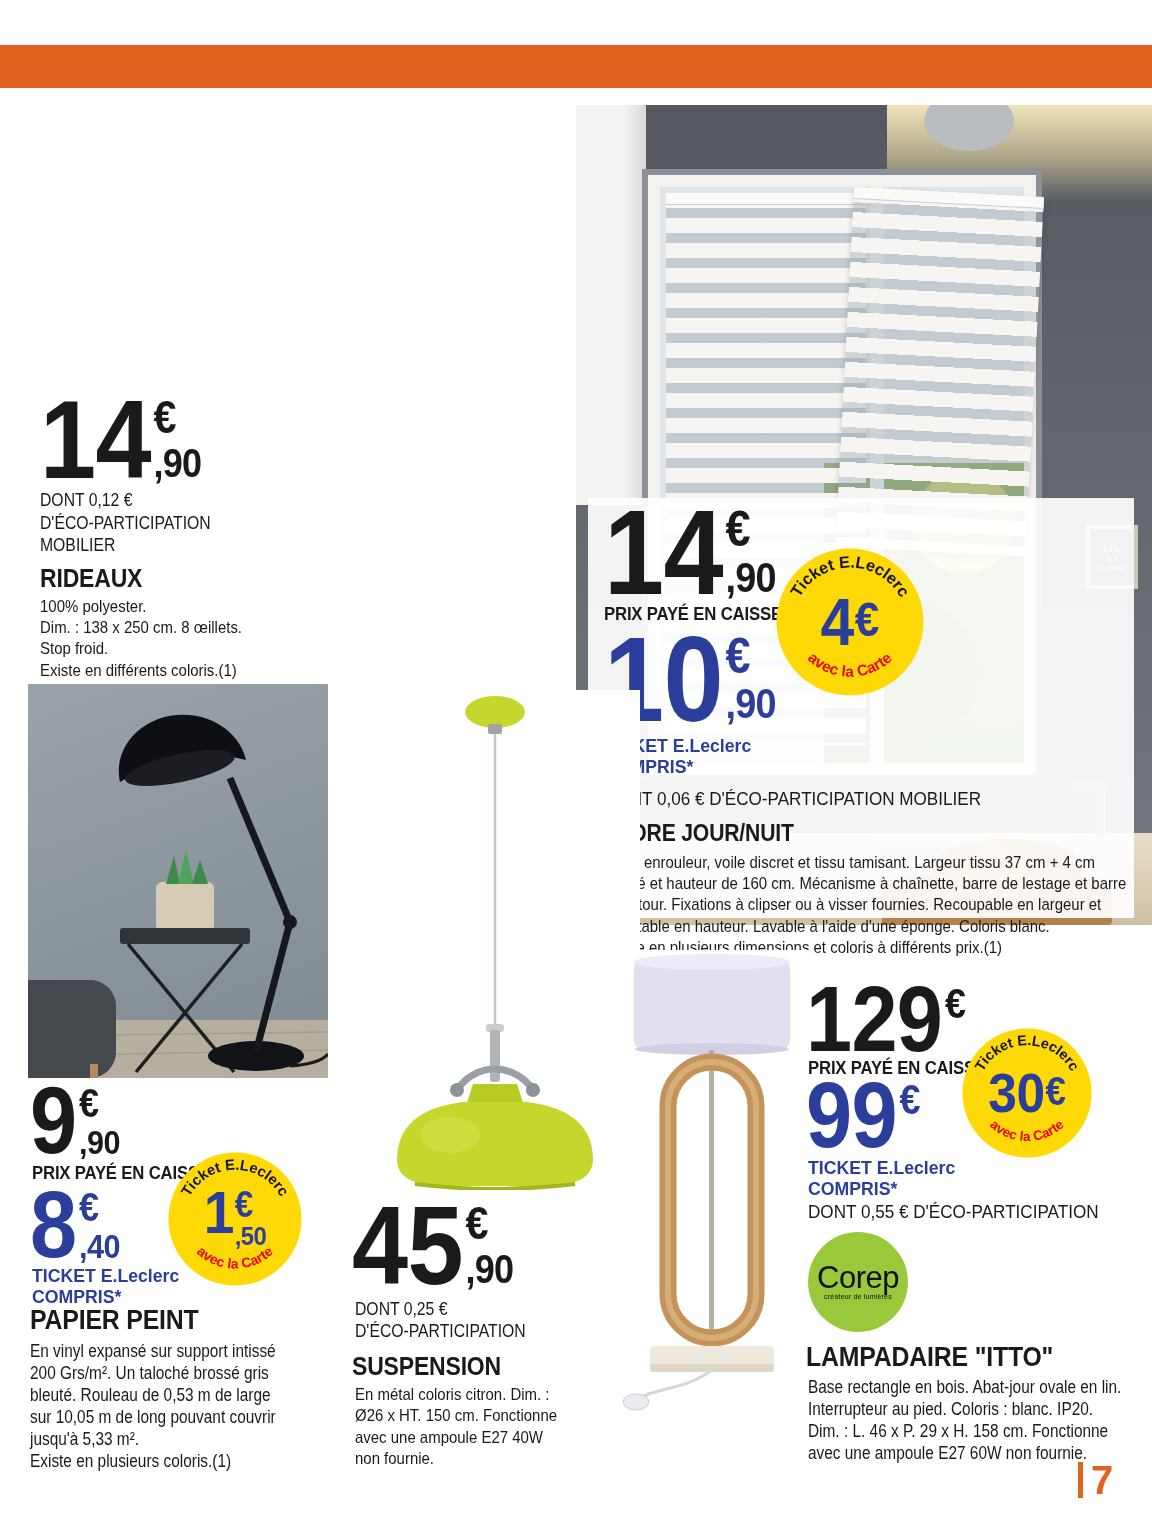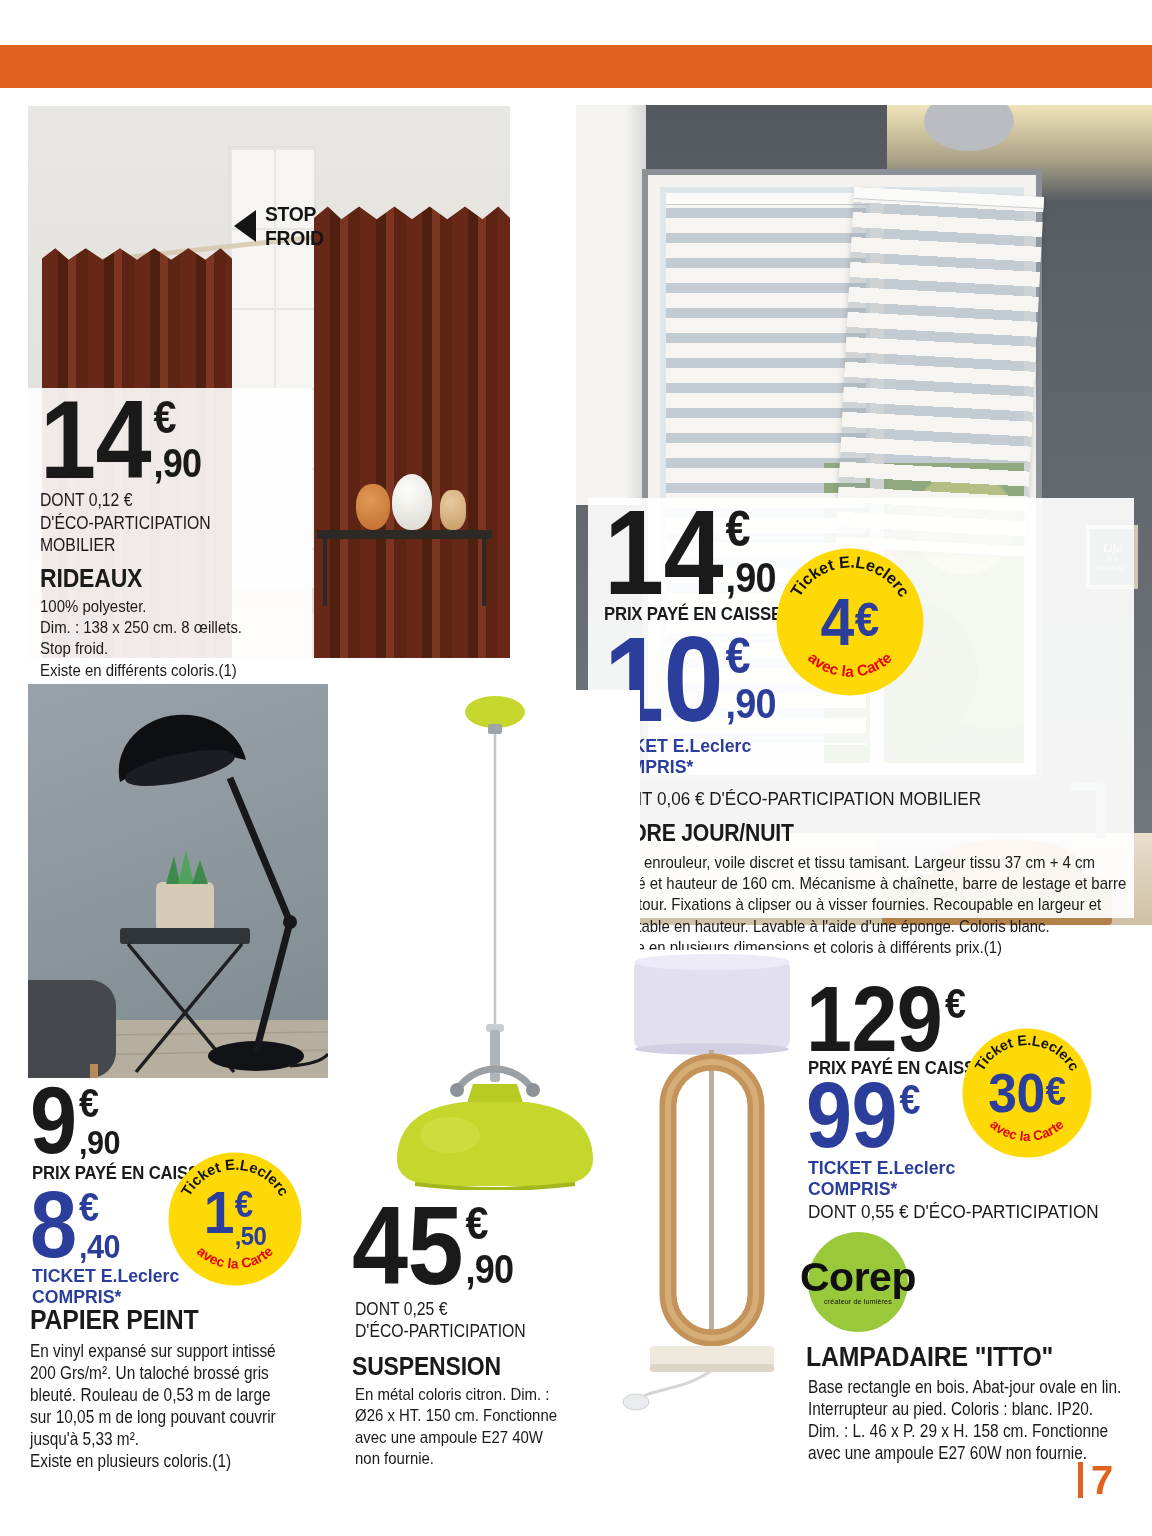--- a/index.html
+++ b/index.html
@@ -109,58 +109,35 @@
   .bprice { display:inline-flex; align-items:flex-start; font-weight:700; color:#2B3E9C; line-height:0.8; letter-spacing:-0.04em; transform:scaleX(0.92); }
   .bprice .pr { display:flex; flex-direction:column; align-items:flex-start; margin-left:1px; }
   .bsz-4  .pi{font-size:66px;} .bsz-4  .pe{font-size:48px; line-height:1;}
   .bsz-150 .pi{font-size:60px;} .bsz-150 .pe{font-size:36px; line-height:0.9;} .bsz-150 .pc{font-size:26px; line-height:1; margin-top:2px;}
   .bsz-30 .pi{font-size:56px;} .bsz-30 .pe{font-size:40px; line-height:1;}
 
   .abs { position:absolute; }
 
   
   .corep { position:absolute; left:808px; top:1232px; width:100px; height:100px; border-radius:50%; background:#9AC83B; display:flex; flex-direction:column; align-items:center; justify-content:center; }
-  .corep-name { font-size:41px; color:#101010; letter-spacing:-0.5px; line-height:0.9; font-weight:700; }
+  .corep-name { font-size:31px; color:#101010; letter-spacing:-0.5px; line-height:0.9; font-weight:400; }
   .corep-tag { font-size:7px; color:#101010; margin-top:2px; letter-spacing:0.2px; }
 
   
   .page-num { position:absolute; left:1078px; top:1460px; display:flex; align-items:center; gap:8px; }
   .pn-bar { width:5px; height:36px; background:#E2611E; }
   .pn-txt { font-size:40px; font-weight:700; color:#E2611E; line-height:1; }
 </style>
 </head>
 <body>
 
 <div class="page">
 
   <div class="top-bar"></div>
 
-  <div class="photo photo-curtains">
-    <div class="pc-door"></div>
-    <div class="pc-floor"></div>
-    <div class="pc-rug"></div>
-    <div class="pc-rod"></div>
-    <div class="curtain curtain-left"></div>
-    <div class="curtain curtain-right"></div>
-    <div class="pc-vase1"></div>
-    <div class="pc-vase2"></div>
-    <div class="pc-vase3"></div>
-    <div class="pc-table">
-      <div class="pc-table-top"></div>
-      <div class="pc-table-leg1"></div>
-      <div class="pc-table-leg2"></div>
-    </div>
-    <div class="stop-froid">
-      <div class="sf-arrow"></div>
-      <div class="sf-text">
-        <div>STOP</div>
-        <div>FROID</div>
-      </div>
-    </div>
-  </div>
 
   <div class="overlay-rideaux">
     <div class="price sz112">
       <span class="pi">14</span>
       <span class="pr">
         <span class="pe">€</span>
         <span class="pc">,90</span>
       </span>
     </div>
     <div class="eco" style="margin-top:6px;">

